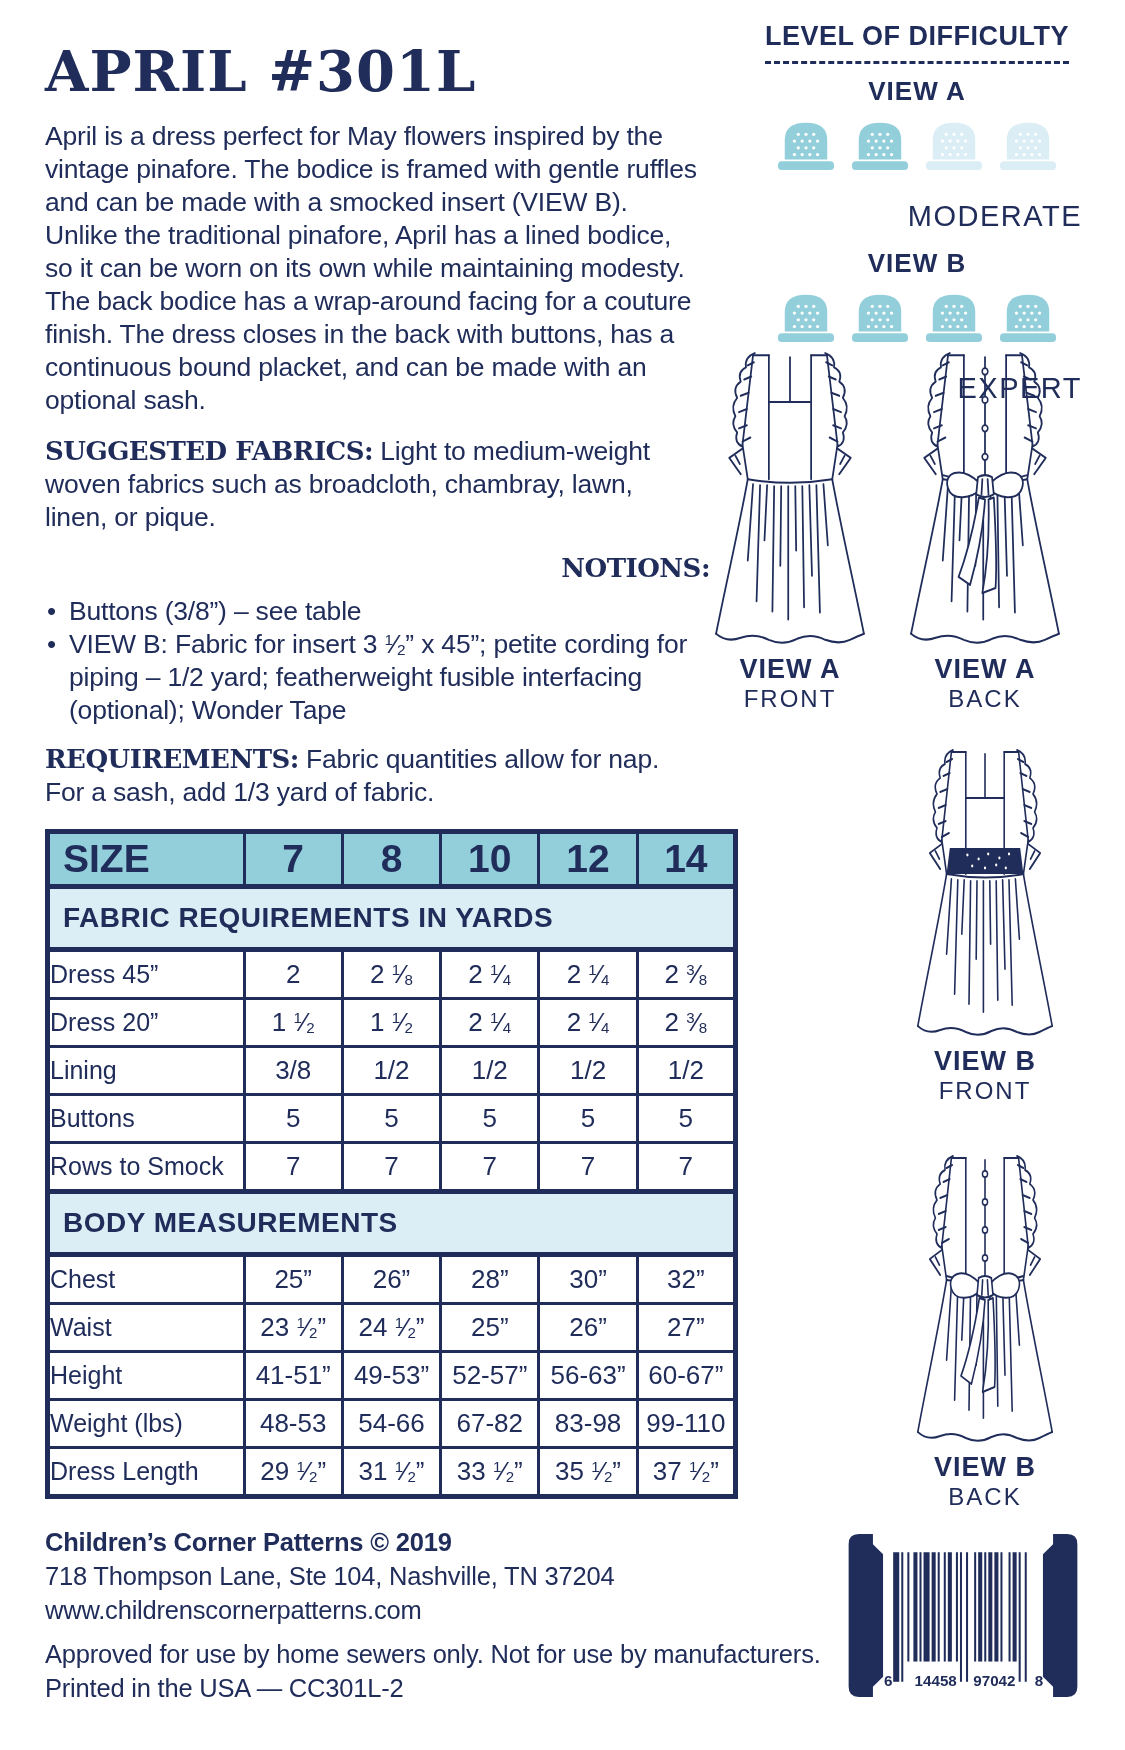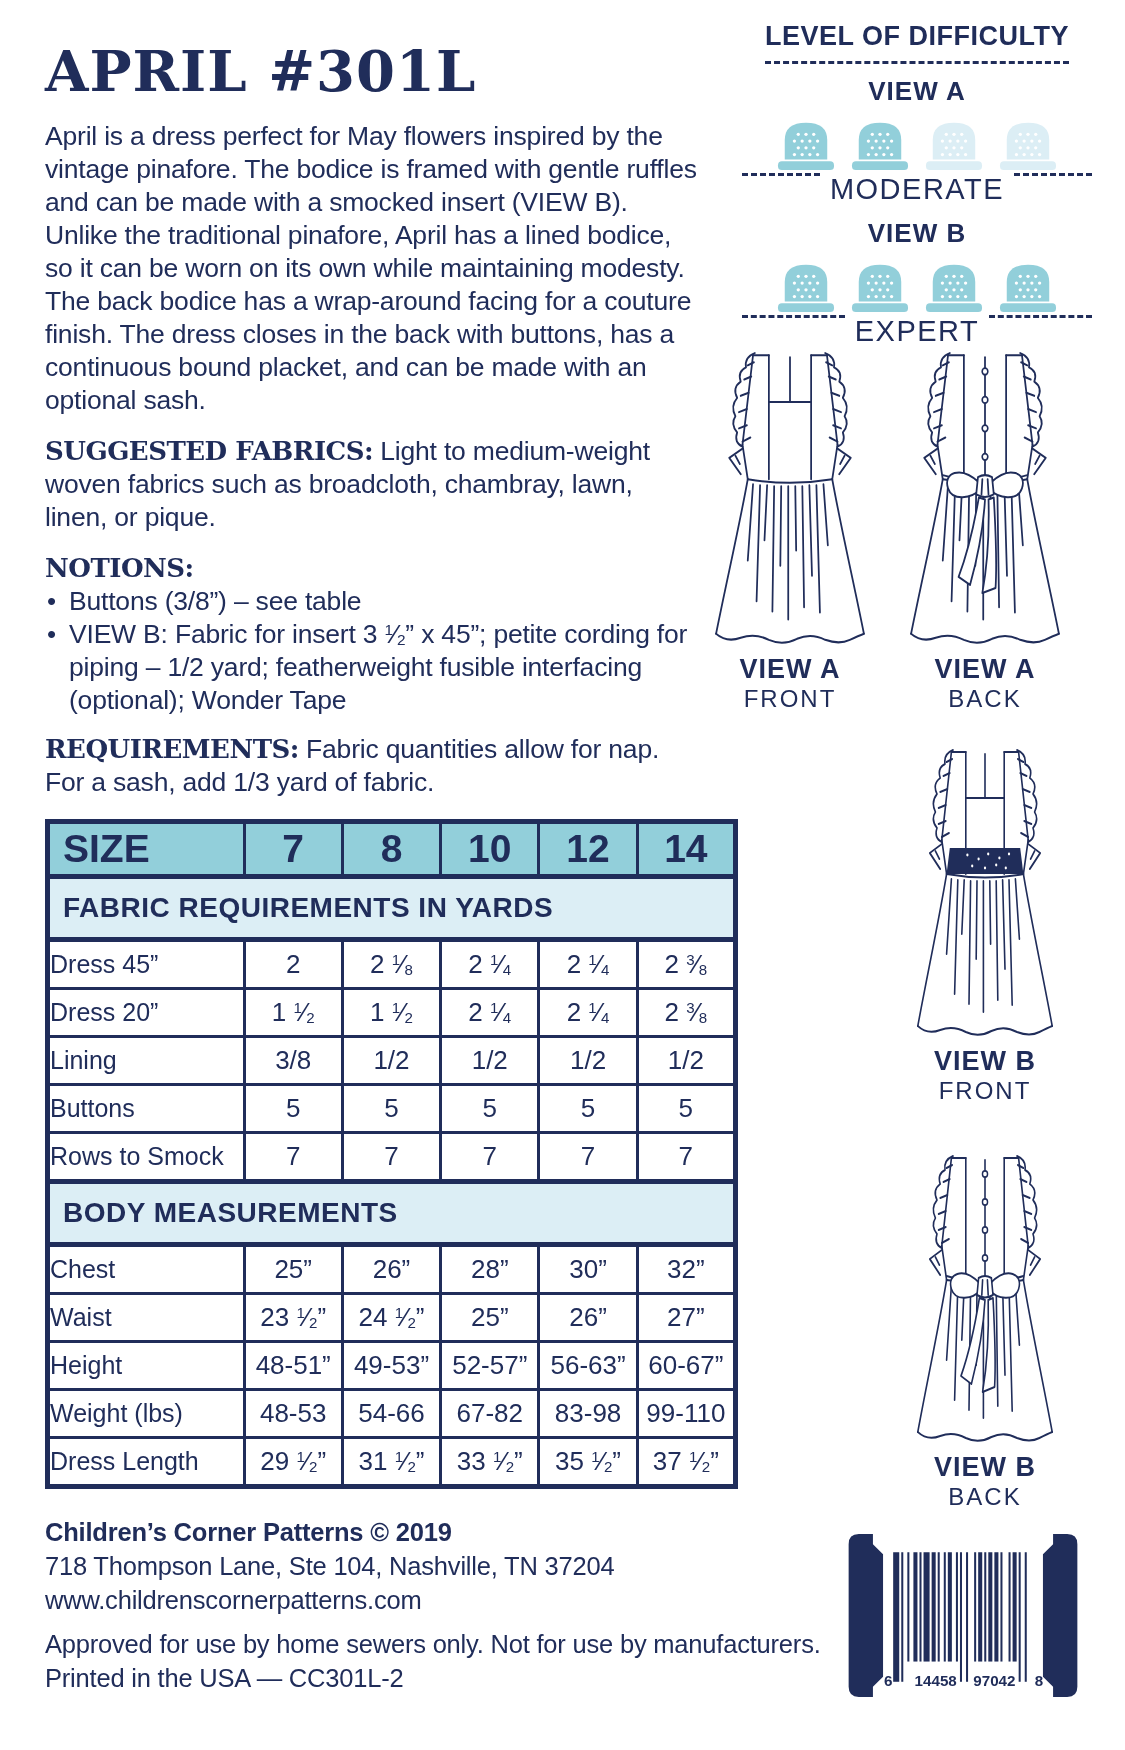--- a/index.html
+++ b/index.html
@@ -3,22 +3,22 @@
 <meta charset="utf-8">
 <style>
   html,body{margin:0;padding:0;background:#fff;}
   .page{position:relative;width:1098px;height:1750px;background:#fff;overflow:hidden;
         font-family:"Liberation Sans",sans-serif;color:var(--navy);}
   
   .col-left{position:absolute;left:45px;top:38px;width:660px;}
   .title{font-family:"DejaVu Serif",serif;font-weight:700;font-size:56px;letter-spacing:1px;
          margin:0 0 16px 0;color:var(--navy);}
   .body-p{font-size:26.5px;line-height:33px;letter-spacing:-0.2px;margin:0 0 18px 0;width:655px;}
-  .slab{font-family:"DejaVu Serif",serif;font-weight:700;font-size:26px;letter-spacing:-0.5px;}
-  .notions-head{margin:0;}
+  .slab{font-family:"DejaVu Serif",serif;font-weight:700;font-size:26px;letter-spacing:-0.5px;text-align:right;}
+  .notions-head{margin:10px;}
   ul.notions{list-style:none;margin:0 0 16px 0;padding:0 0 0 24px;width:640px;}
   ul.notions li{font-size:26.5px;line-height:33px;letter-spacing:-0.2px;position:relative;}
   ul.notions li::before{content:"•";position:absolute;left:-22px;top:0;font-size:26px;}
   
   sup,sub{font-size:0.58em;line-height:0;}
   sup{vertical-align:0.5em;} sub{vertical-align:-0.1em;}
   
   table.size-table{border-collapse:collapse;width:693px;margin-top:20px;
                    border:5px solid var(--navy);table-layout:fixed;}
   table.size-table th,table.size-table td{border:3px solid var(--navy);padding:0;}
@@ -36,21 +36,21 @@
   .footer .nowrap{white-space:nowrap;}
   
   .difficulty{position:absolute;left:742px;top:21px;width:350px;text-align:center;}
   .diff-title{display:inline-block;font-weight:bold;font-size:27px;letter-spacing:0.5px;
               padding-bottom:9px;border-bottom:3px dashed var(--navy);}
   .view-label{font-size:26px;font-weight:bold;letter-spacing:1px;margin-top:12px;}
   .thimble-row{display:flex;justify-content:center;gap:12px;margin-top:8px;height:58px;}
   .thimble{width:62px;height:56px;}
   .thimble.filled{color:var(--teal);}
   .thimble.empty{color:var(--light-blue);}
-  .rating-row{display:flex;align-items:flex-start;margin-top:0;}
+  .rating-row{display:flex;align-items:flex-end;margin-top:24px;flex-direction:column;}
   .rating-row .dash{flex:1;border-top:3px dashed var(--navy);}
   .rating-row .word{margin:0 10px;font-size:29px;letter-spacing:1.5px;}
   
   .fig{position:absolute;text-align:center;}
   .fig svg{display:block;margin:0 auto;}
   .cap1{font-size:27px;font-weight:bold;letter-spacing:1px;margin-top:4px;line-height:30px;}
   .cap2{font-size:24px;letter-spacing:2px;line-height:30px;}
   .ln{fill:none;stroke:var(--navy);stroke-width:2;stroke-linecap:round;stroke-linejoin:round;}
   .btn{fill:#fff;stroke:var(--navy);stroke-width:1.8;}
   .wfill{fill:#fff;stroke:var(--navy);stroke-width:2;stroke-linejoin:round;}
@@ -212,21 +212,21 @@
           <tr>
             <td class="lbl fracable">Waist</td>
             <td class="val fracable">23 <sup>1</sup>⁄<sub>2</sub>”</td>
             <td class="val fracable">24 <sup>1</sup>⁄<sub>2</sub>”</td>
             <td class="val fracable">25”</td>
             <td class="val fracable">26”</td>
             <td class="val fracable">27”</td>
           </tr>
           <tr>
             <td class="lbl fracable">Height</td>
-            <td class="val fracable">48-51”</td>
+            <td class="val fracable">41-51”</td>
             <td class="val fracable">49-53”</td>
             <td class="val fracable">52-57”</td>
             <td class="val fracable">56-63”</td>
             <td class="val fracable">60-67”</td>
           </tr>
           <tr>
             <td class="lbl fracable">Weight (lbs)</td>
             <td class="val fracable">48-53</td>
             <td class="val fracable">54-66</td>
             <td class="val fracable">67-82</td>

